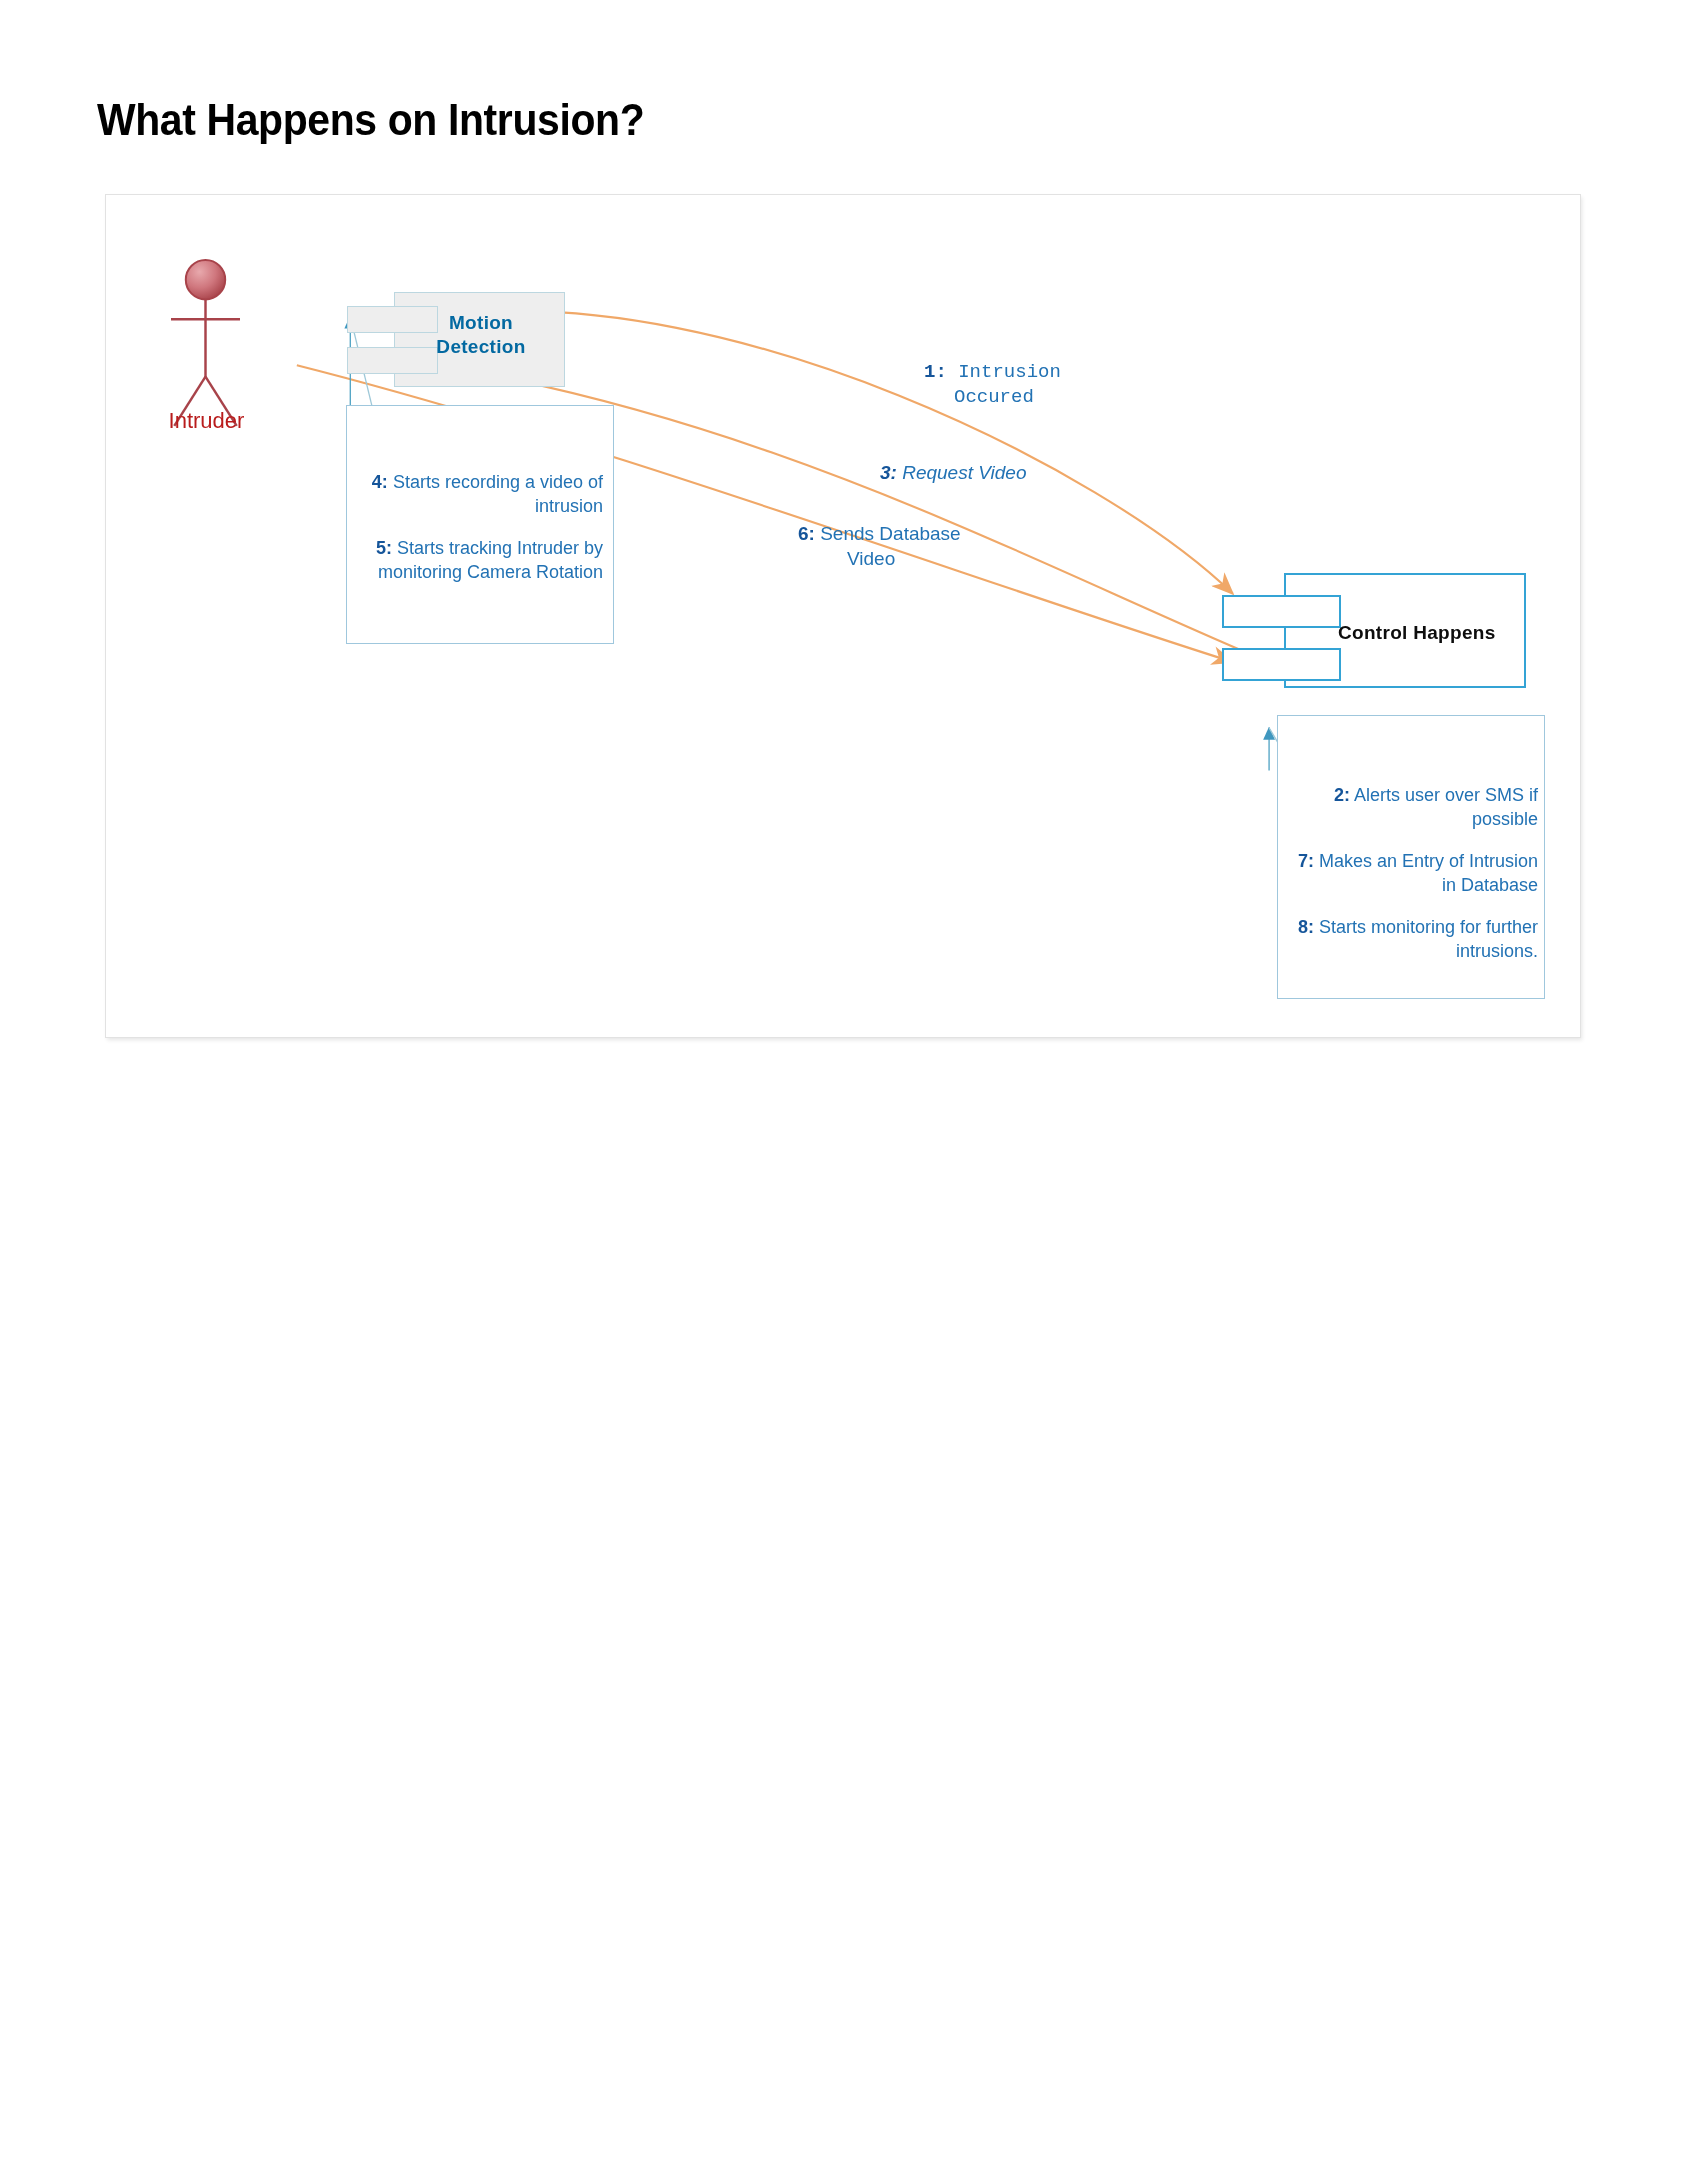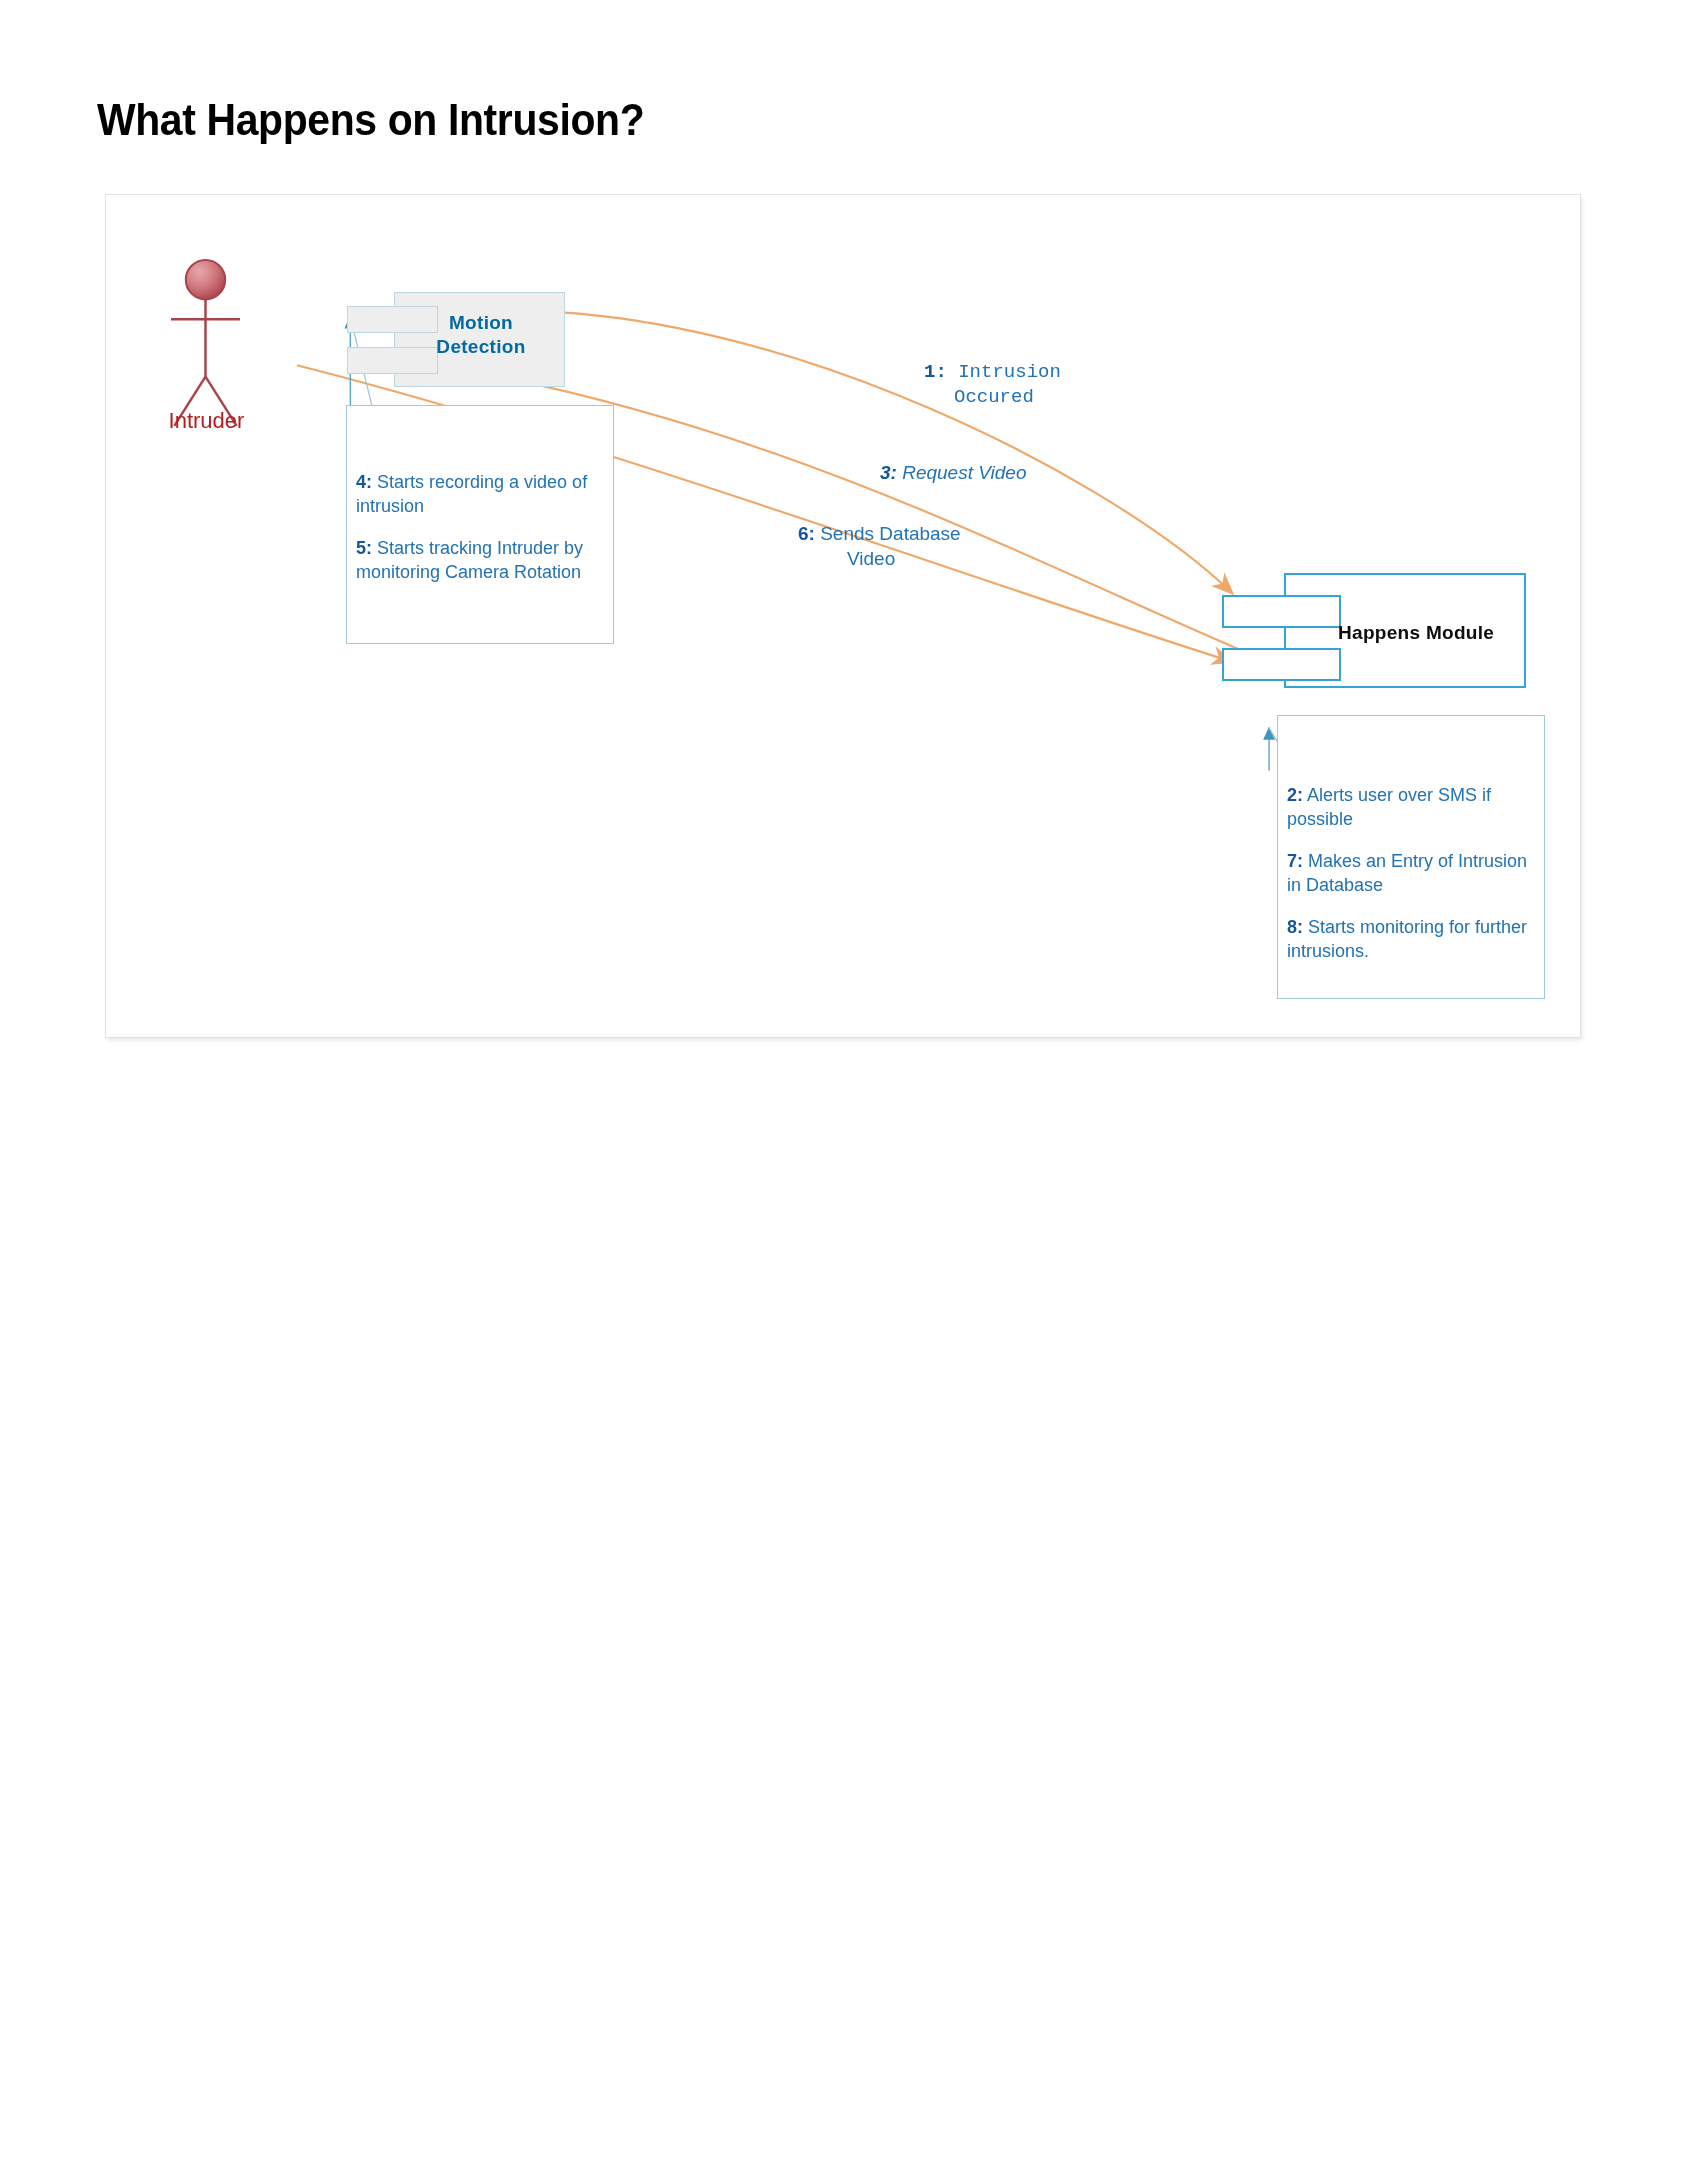--- a/index.html
+++ b/index.html
@@ -149,21 +149,21 @@
 
   .note-text {
     position: absolute;
     font-size: 18px;
     line-height: 1.33;
     color: #2272b4;
     font-family: "Liberation Sans", sans-serif;
   }
   #note-left-text  { left: 356px;  top: 471px;  width: 247px; }
   #note-right-text { left: 1287px; top: 784px;  width: 251px; }
-  .note-para { margin: 0 0 18px 0; }
+  .note-para { margin: 0 0 18px 0; text-align: right; }
   .note-para:last-child { margin-bottom: 0; }
   .note-num { font-weight: bold; color: #15559a; }
 
   
   .msg-label {
     position: absolute;
     font-size: 19px;
     color: #2272b4;
     line-height: 1.32;
     font-family: "Liberation Sans", sans-serif;
@@ -233,21 +233,21 @@
 <div id="actor-label">Intruder</div>
 
 <div id="motion-detection-component"></div>
 <div id="md-port-top" class="md-port"></div>
 <div id="md-port-bottom" class="md-port"></div>
 <div id="motion-detection-label">Motion Detection</div>
 
 <div id="control-module-component"></div>
 <div id="cm-port-top" class="cm-port"></div>
 <div id="cm-port-bottom" class="cm-port"></div>
-<div id="control-module-label">Happens Module</div>
+<div id="control-module-label">Control Happens</div>
 
 <div id="note-left" class="note-box"></div>
 <div id="note-left-text" class="note-text">
   <p class="note-para">
     <span class="note-num">4:</span><span> Starts recording a video of intrusion</span>
   </p>
   <p class="note-para">
     <span class="note-num">5:</span><span> Starts tracking Intruder by monitoring Camera Rotation</span>
   </p>
 </div>

